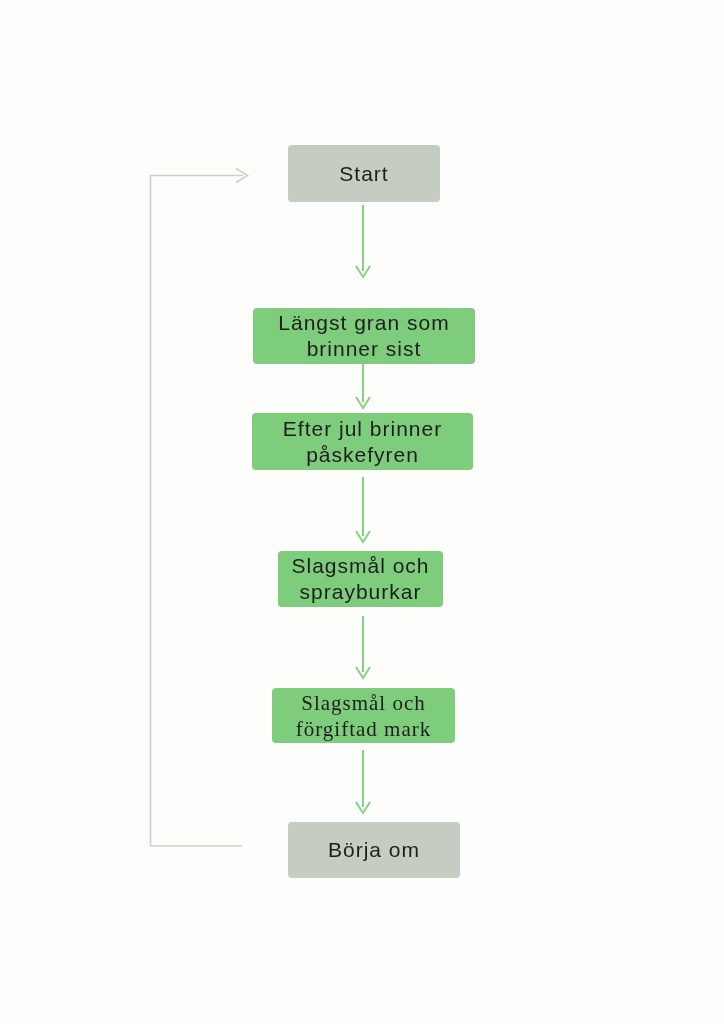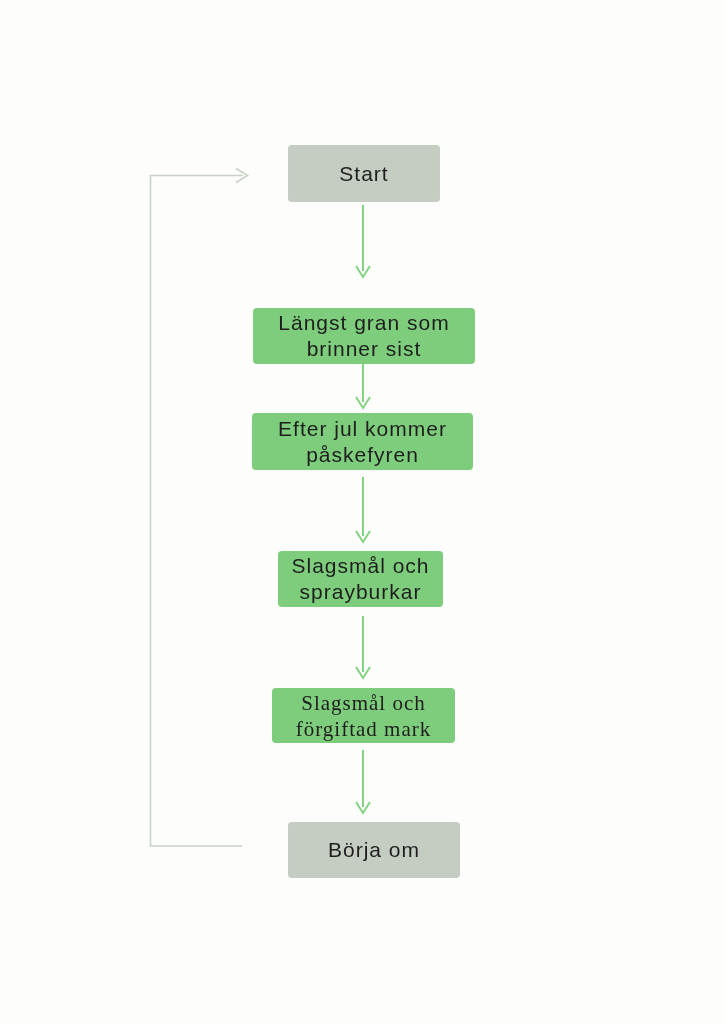--- a/index.html
+++ b/index.html
@@ -83,21 +83,21 @@
 
   <div class="node terminal" style="left:288px; top:145px; width:152px; height:57px;">
     <span>Start</span>
   </div>
 
   <div class="node process" style="left:253px; top:281px; width:222px; height:56px;margin-top:27px;">
     <span>Längst gran som brinner sist</span>
   </div>
 
   <div class="node process" style="left:252px; top:413px; width:221px; height:57px;">
-    <span>Efter jul kommer påskefyren</span>
+    <span>Efter jul brinner påskefyren</span>
   </div>
 
   <div class="node process" style="left:278px; top:551px; width:165px; height:56px;">
     <span>Slagsmål och sprayburkar</span>
   </div>
 
   <div class="node process" style="left:272px; top:688px; width:183px; height:55px;font-family:Liberation Serif, serif;">
     <span>Slagsmål och förgiftad mark</span>
   </div>
 

